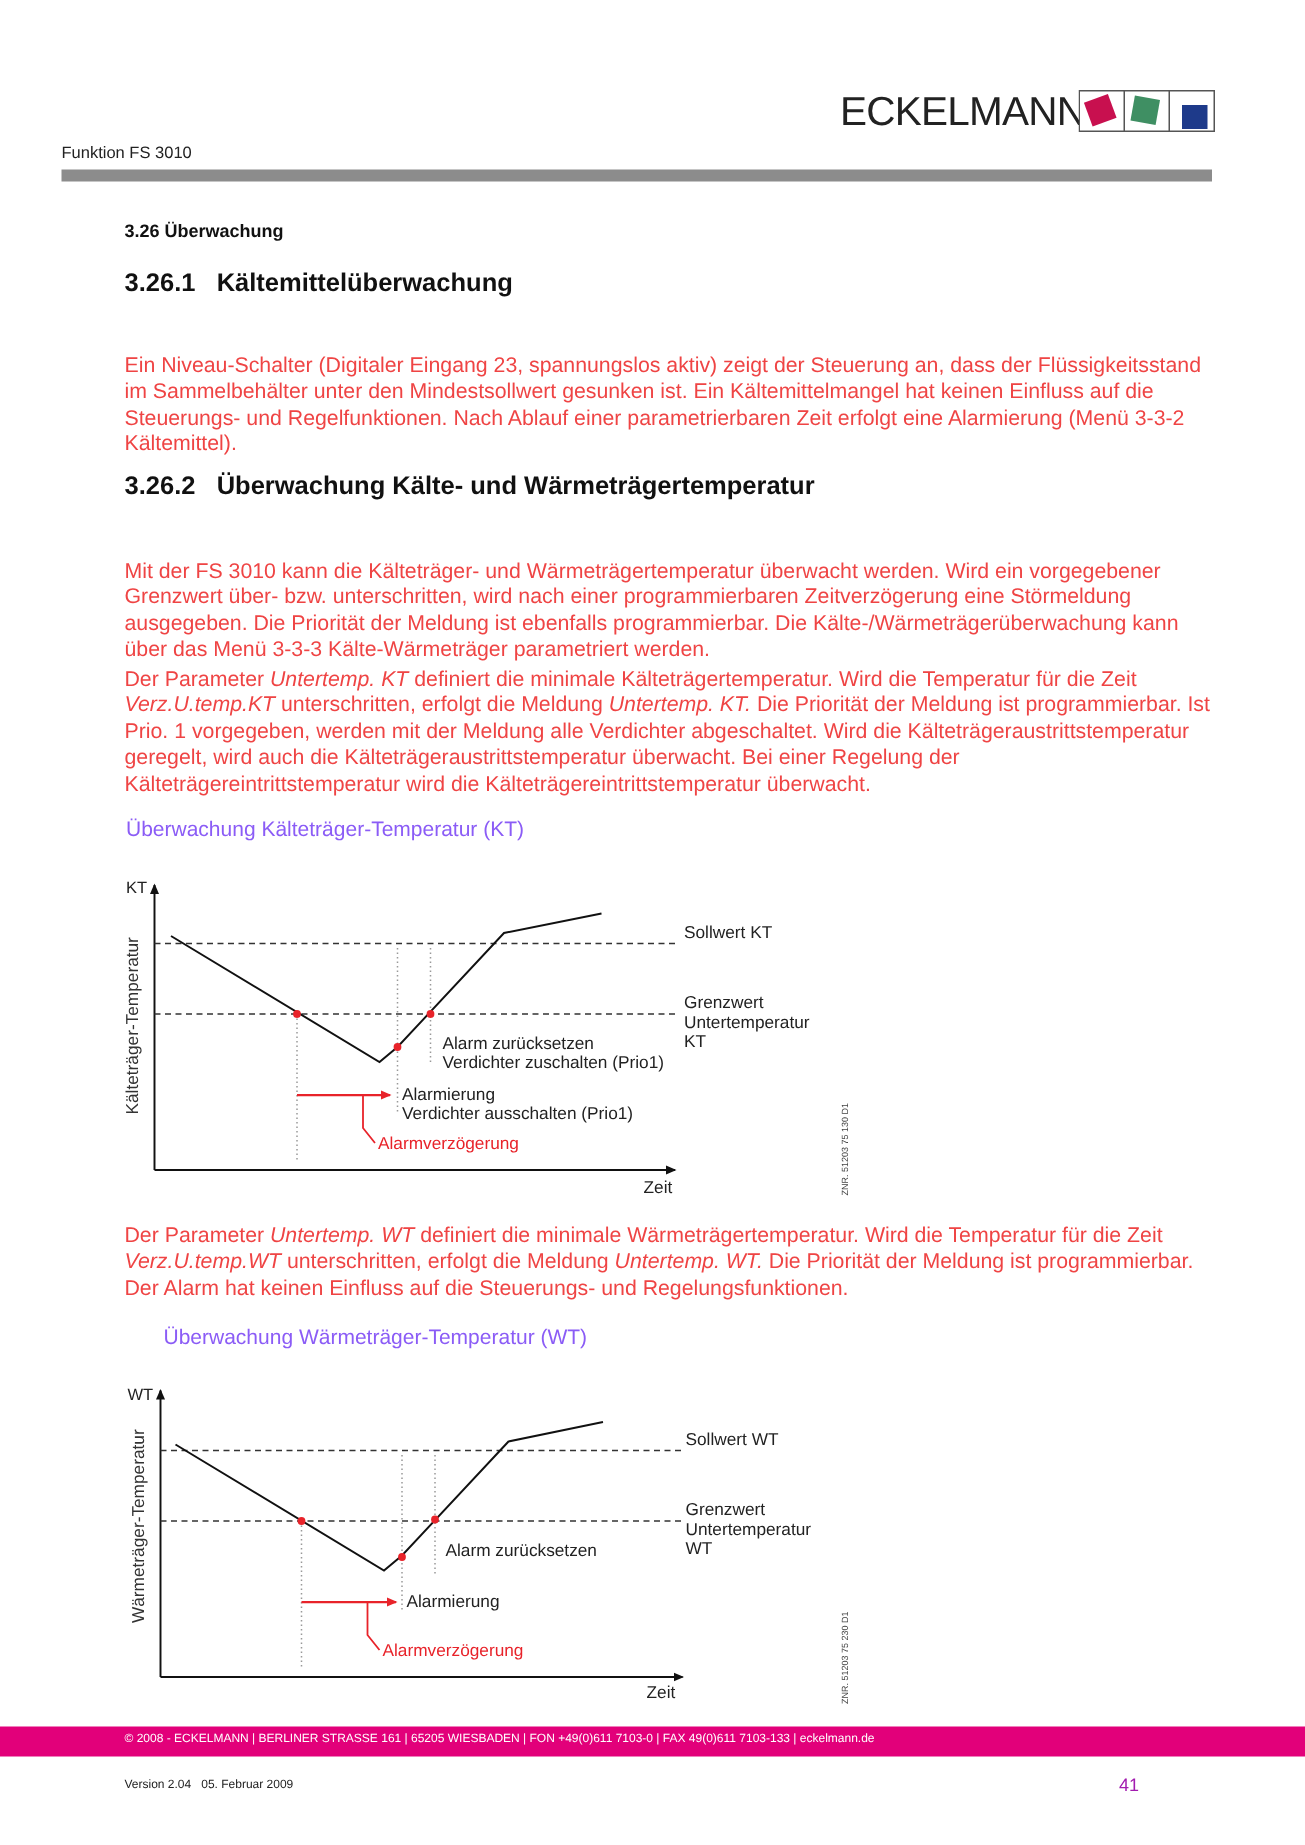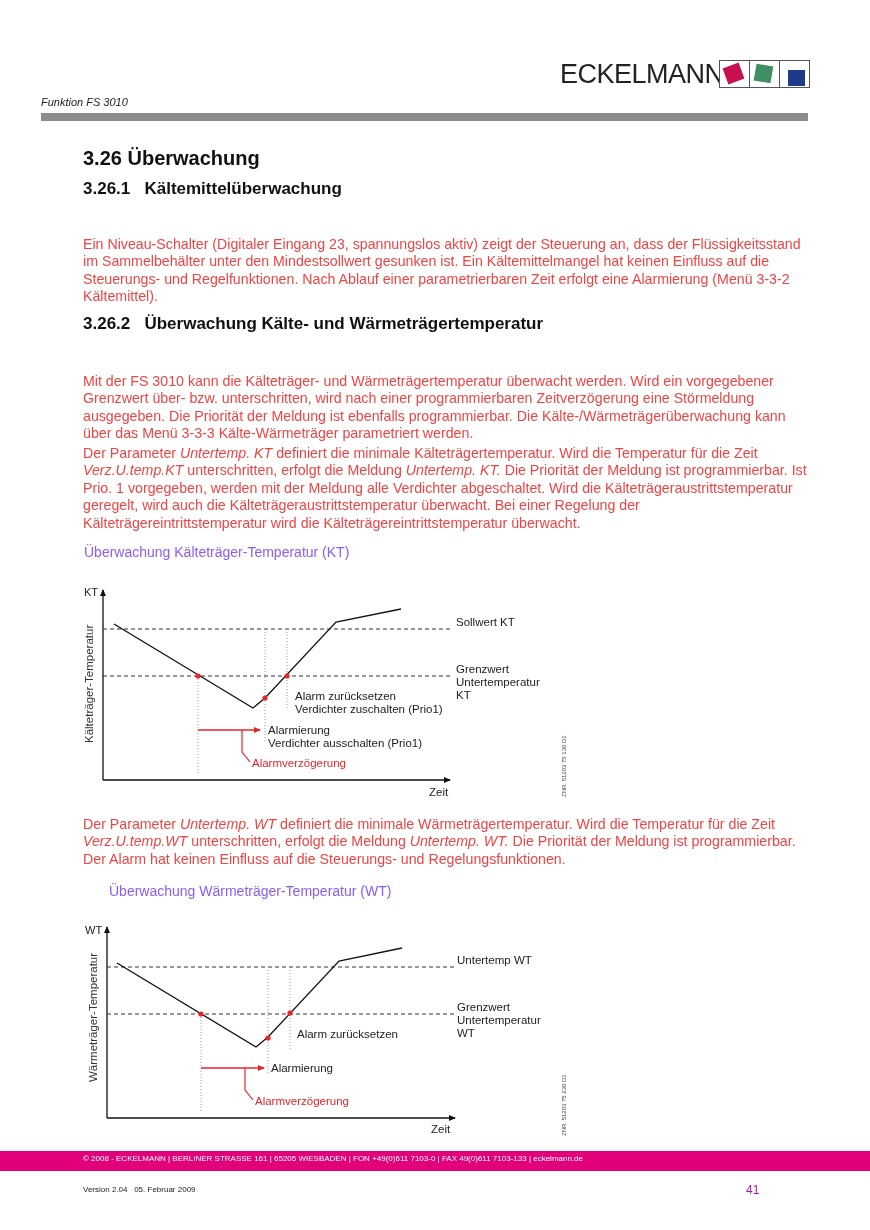--- a/index.html
+++ b/index.html
@@ -3,21 +3,21 @@
 <meta charset="utf-8">
 <style>
   html, body { margin: 0; padding: 0; background: #ffffff; }
   body { width: 870px; height: 1230px; position: relative; overflow: hidden;
          font-family: "Liberation Sans", sans-serif; color: #111; }
   .abs { position: absolute; }
   .logo-text { font-family: "Liberation Sans", sans-serif; font-size: 27px; letter-spacing: -0.5px; color: #222; }
   .doc-section { position: absolute; left: 83px; width: 725px; font-size: 14.2px; line-height: 17.4px; color: #ef4444; }
   .doc-section p { margin: 0; }
   h1.h, h2.h { margin: 0; font-weight: bold; position: absolute; left: 83px; color: #111; }
-  h1.h { font-size: 20px; }
+  h1.h { font-size: 12px; }
   h2.h { font-size: 17px; }
   .num { display: inline-block; }
   .fig-title { position: absolute; font-size: 14px; color: #8b5cf6; }
   .footer-band { position: absolute; left: 0; top: 1151px; width: 870px; height: 20px; background: #e2007a; color: #ffffff; font-size: 8px; line-height: 16px; }
   .footer-band span { padding-left: 83px; }
 </style>
 </head>
 <body>
 
 <div class="abs" style="left:560px; top:58px; width:250px; height:32px;">
@@ -25,21 +25,21 @@
   <svg class="abs" style="left:159px; top:2px;" width="91" height="28" viewBox="0 0 91 28">
     <rect x="0.5" y="0.5" width="90" height="27" fill="#fff" stroke="#555" stroke-width="1"></rect>
     <line x1="30.5" y1="0" x2="30.5" y2="28" stroke="#555" stroke-width="1"></line>
     <line x1="60.5" y1="0" x2="60.5" y2="28" stroke="#555" stroke-width="1"></line>
     <rect x="6" y="5" width="17" height="17" fill="#c8104f" transform="rotate(-20 14.5 13.5)"></rect>
     <rect x="36" y="5" width="17" height="17" fill="#3f8f63" transform="rotate(10 44.5 13.5)"></rect>
     <rect x="69" y="10" width="17" height="16" fill="#1e3a8a"></rect>
   </svg>
 </div>
 
-<div class="abs" style="left:41px; top:96px; font-size:11px; color:#222;font-style:italic;">Funktion FS 3010</div>
+<div class="abs" style="left:41px; top:96px; font-size:11px; color:#222;">Funktion FS 3010</div>
 <div class="abs" style="left:41px; top:113px; width:767px; height:8px; background:#8c8c8c;"></div>
 
 <h1 class="h" style="top:147px;">
   <span class="num">3.26</span>&nbsp;<span>Überwachung</span>
 </h1>
 <h2 class="h" style="top:179px;">
   <span class="num">3.26.1</span>&nbsp;&nbsp;&nbsp;<span>Kältemittelüberwachung</span>
 </h2>
 
 <div class="doc-section" style="top:236px;">
@@ -139,21 +139,21 @@
 <div class="abs" style="left:561px; top:797px; font-size:6px; color:#444; transform-origin:0 0; transform:rotate(-90deg); white-space:nowrap;">ZNR. 51203 75 130 D1</div>
 
 <div class="doc-section" style="top:816px;">
   <p><span>Der Parameter </span><i>Untertemp. WT</i><span> definiert die minimale Wärmeträgertemperatur. Wird die Temperatur für die Zeit </span><i>Verz.U.temp.WT</i><span> unterschritten, erfolgt die Meldung </span><i>Untertemp. WT.</i><span> Die Priorität der Meldung ist programmierbar. Der Alarm hat keinen Einfluss auf die Steuerungs- und Regelungsfunktionen.</span></p>
 </div>
 
 <div class="fig-title" style="left:88px; top:883px;margin-left:21px;">Überwachung Wärmeträger-Temperatur (WT)</div>
 <div class="abs" style="left:85px; top:924px; font-size:11px; color:#222;">WT</div>
 <div class="abs" style="left:95px; top:1022px; font-size:11.5px; color:#333; transform-origin:0 0; transform:rotate(-90deg) translate(-60px,-8px); white-space:nowrap;">Wärmeträger-Temperatur</div>
 <div class="abs" style="left:431px; top:1123px; font-size:11.5px; color:#222;">Zeit</div>
-<div class="abs" style="left:457px; top:954px; font-size:11.5px; color:#222;">Untertemp WT</div>
+<div class="abs" style="left:457px; top:954px; font-size:11.5px; color:#222;">Sollwert WT</div>
 <div class="abs" style="left:457px; top:1001px; font-size:11.5px; line-height:13px; color:#222;">
   <div>Grenzwert</div>
   <div>Untertemperatur</div>
   <div>WT</div>
 </div>
 <div class="abs" style="left:297px; top:1028px; font-size:11.5px; color:#222;">Alarm zurücksetzen</div>
 <div class="abs" style="left:271px; top:1062px; font-size:11.5px; color:#222;">Alarmierung</div>
 <div class="abs" style="left:255px; top:1095px; font-size:11.5px; color:#e8232a;">Alarmverzögerung</div>
 <div class="abs" style="left:561px; top:1136px; font-size:6px; color:#444; transform-origin:0 0; transform:rotate(-90deg); white-space:nowrap;">ZNR. 51203 75 230 D1</div>
 

